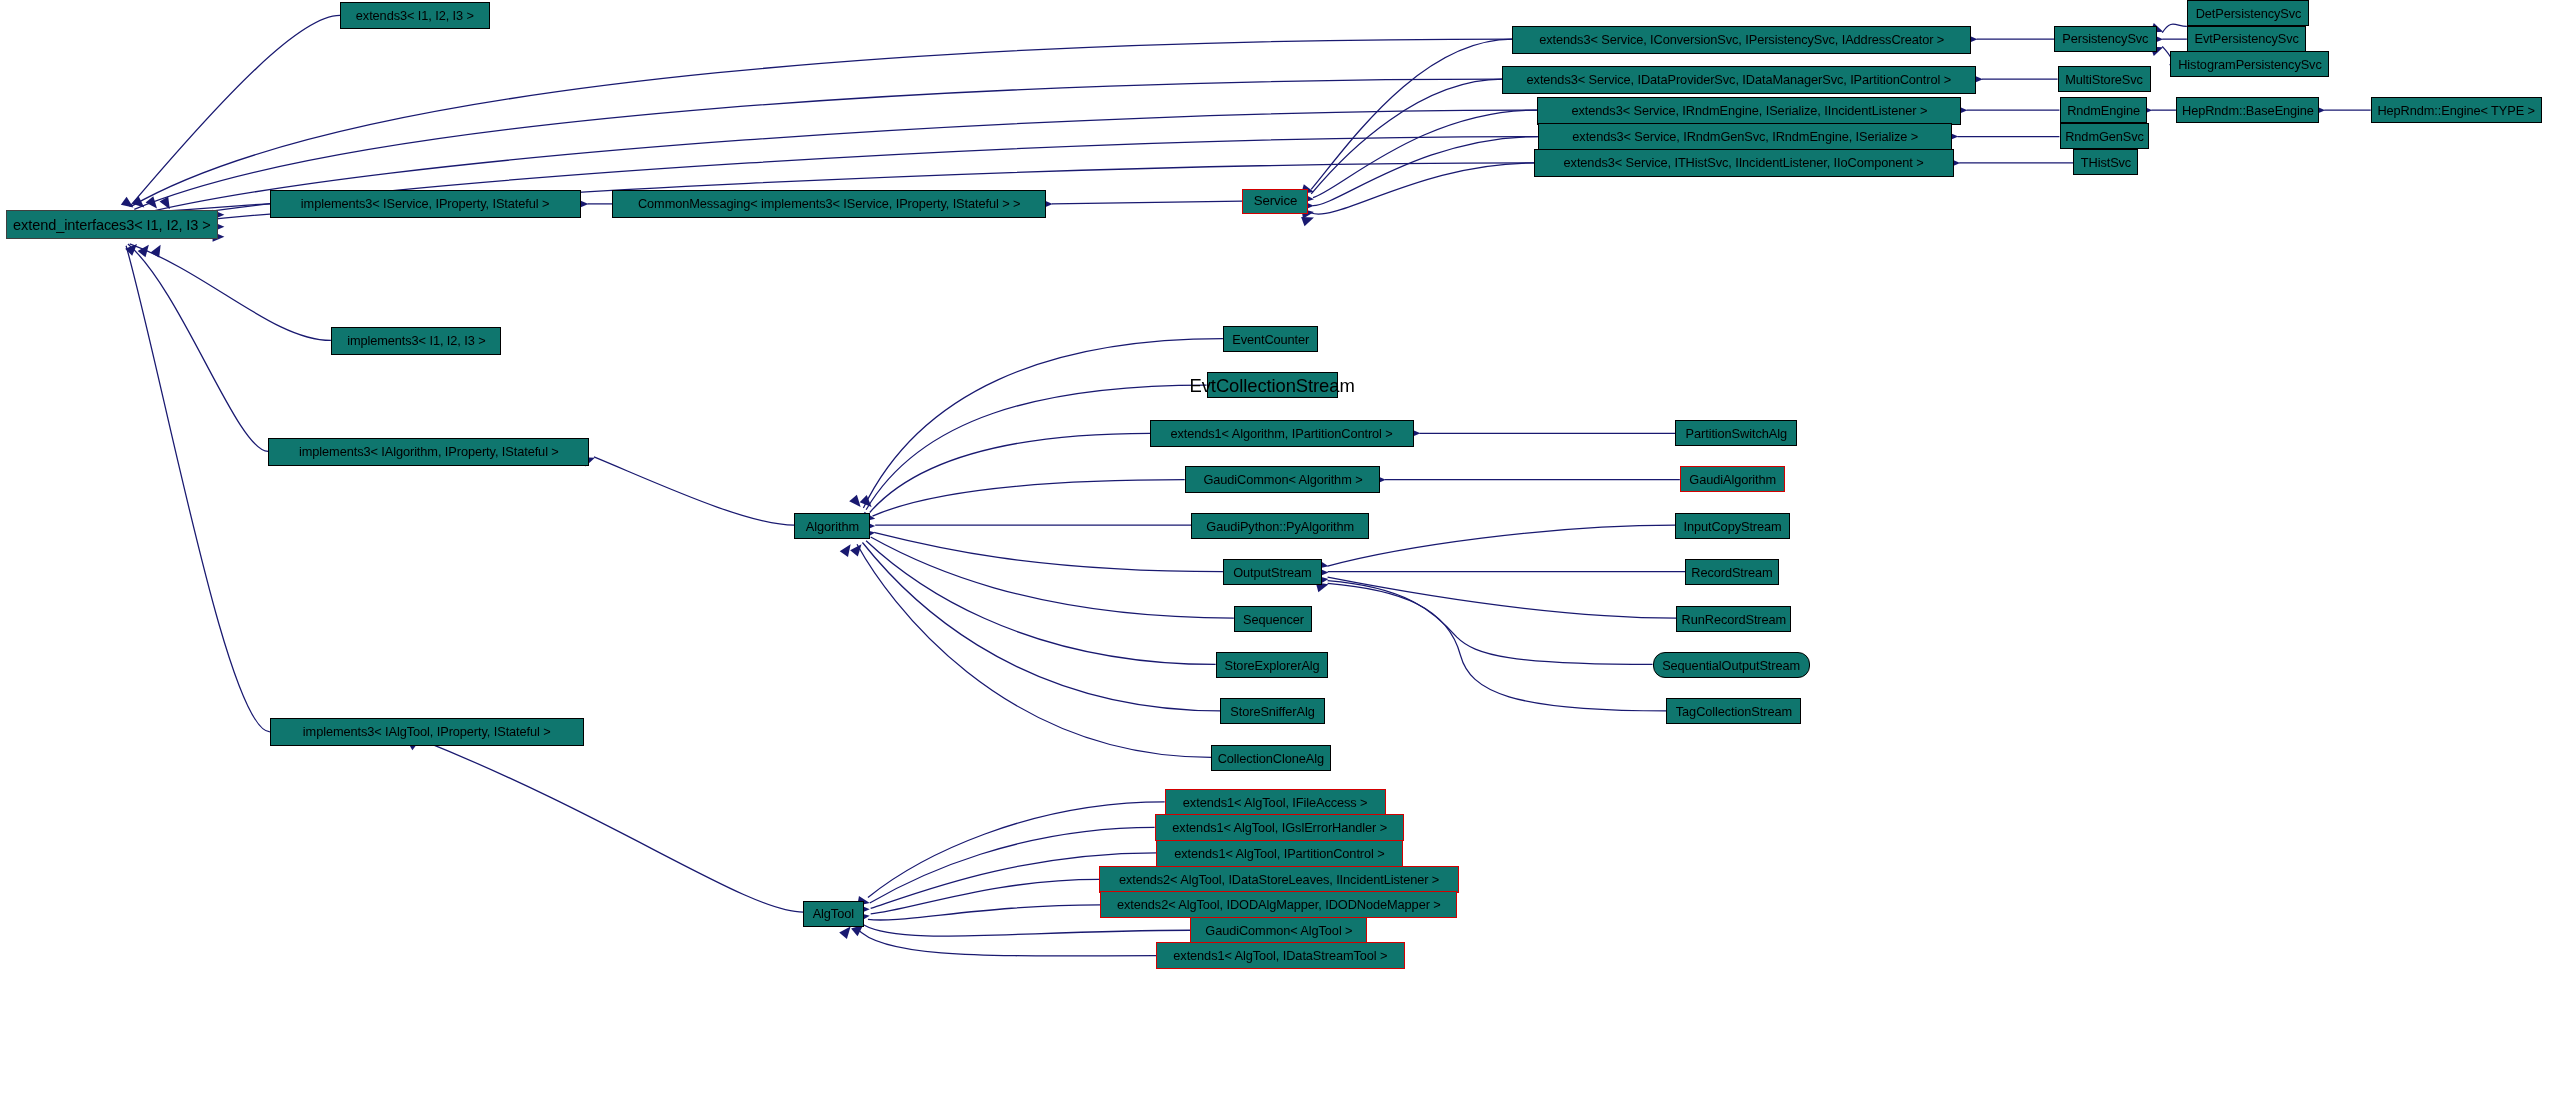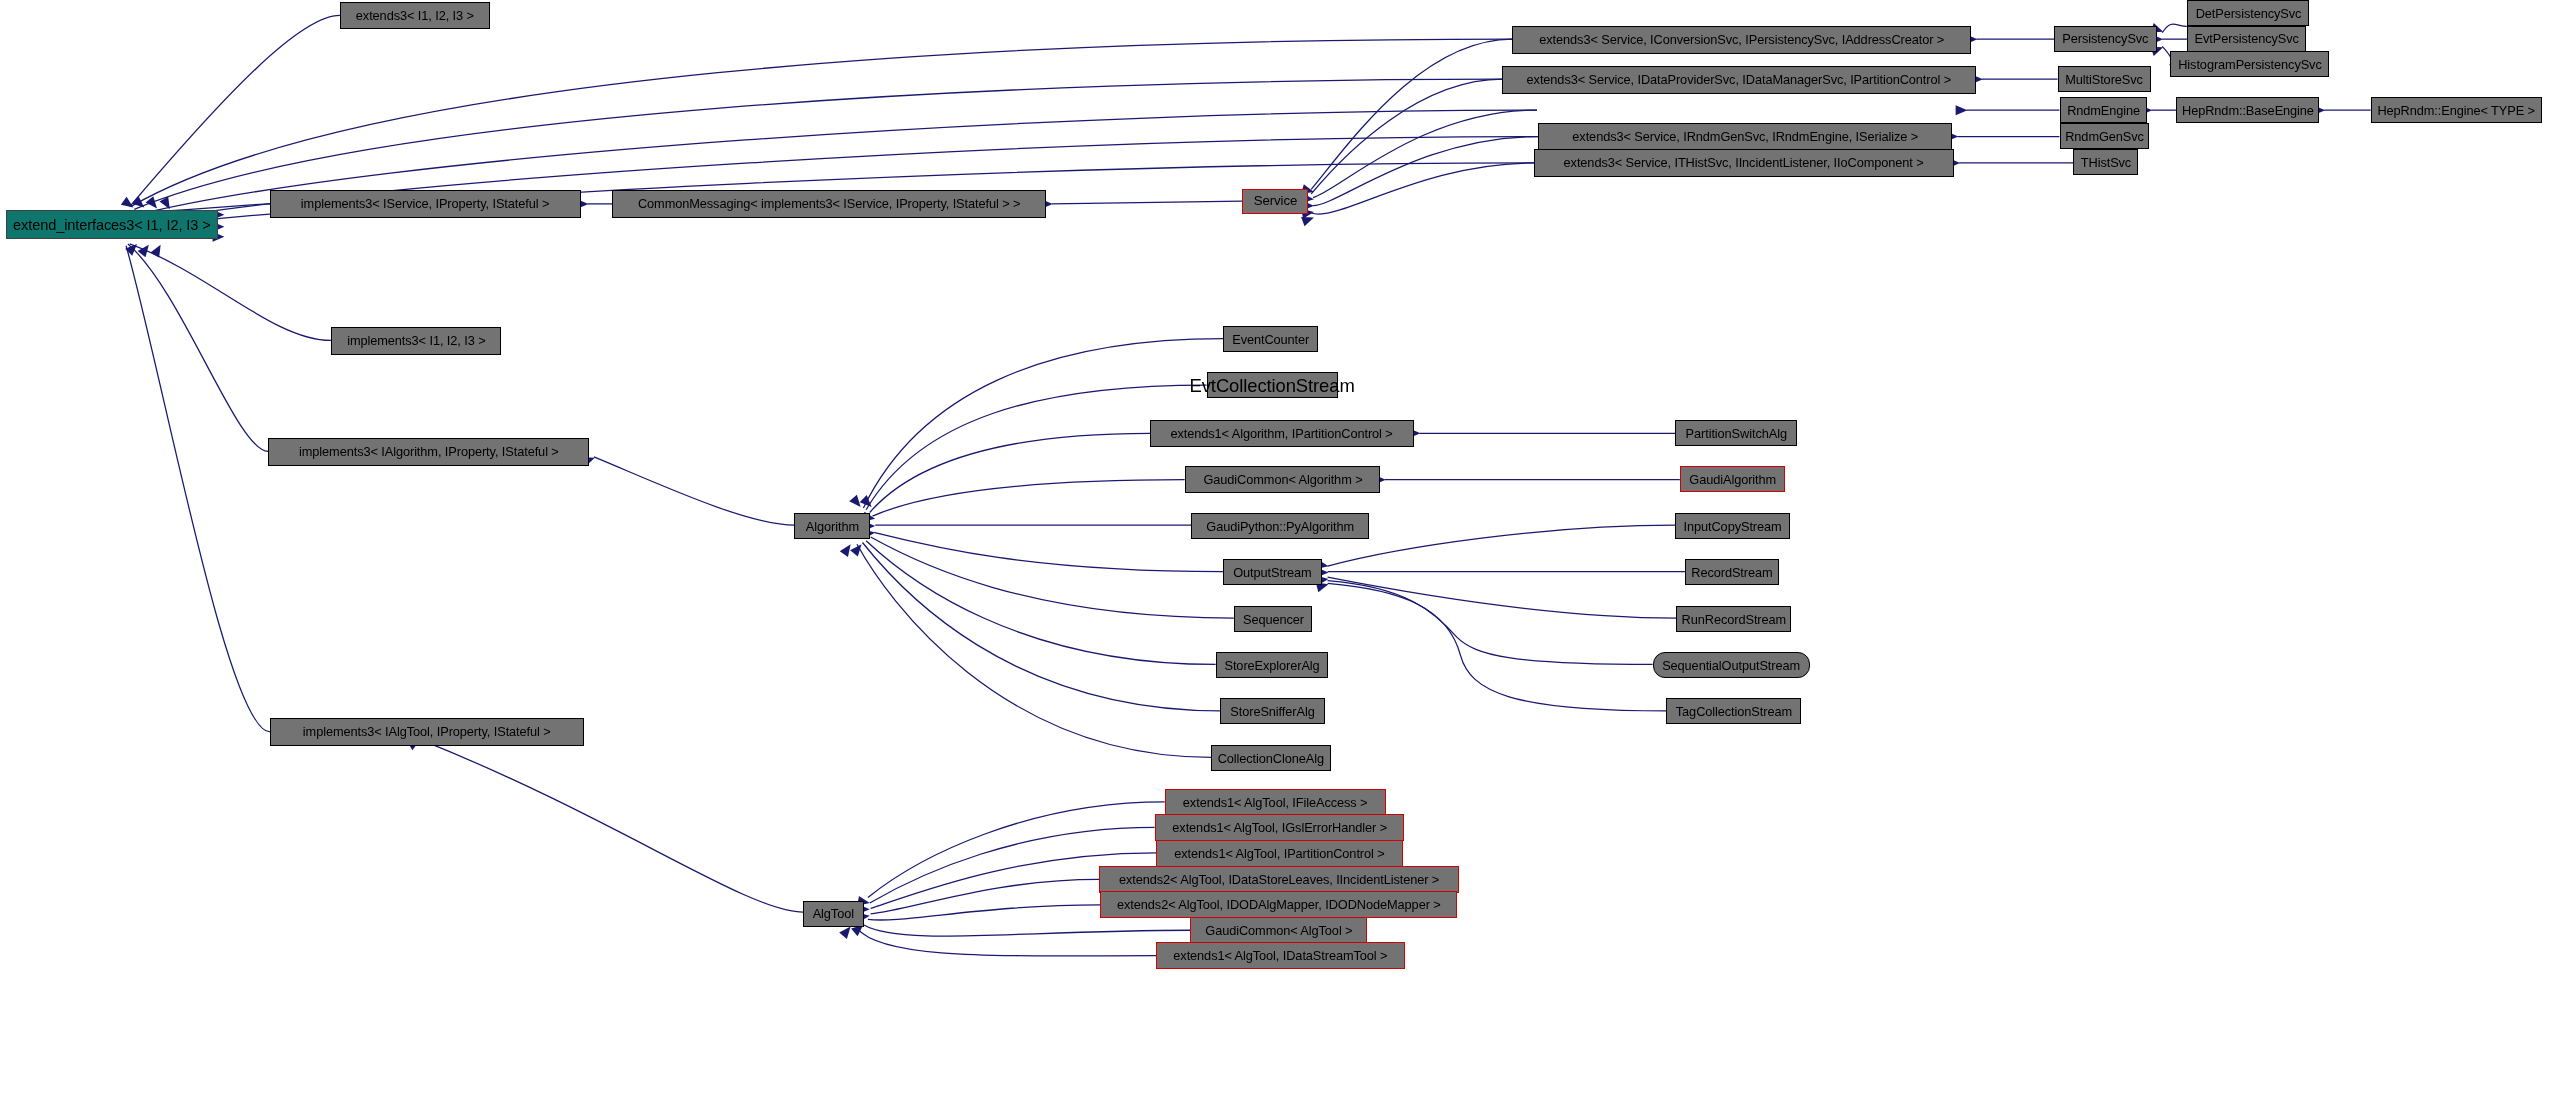--- a/index.html
+++ b/index.html
@@ -5,21 +5,21 @@
   html,body{margin:0;padding:0;background:#ffffff;}
   body{font-family:"Liberation Sans", sans-serif;}
   #diagram-root{position:relative;width:2576px;height:1095px;background:#ffffff;overflow:hidden;}
   #edge-layer{position:absolute;left:0;top:0;width:2576px;height:1095px;}
   .uml-node{
     position:absolute;
     box-sizing:border-box;
     display:flex;
     align-items:center;
     justify-content:center;
-    background:#737373;
+    background:#0f766e;
     border:1.5px solid #000000;
     color:#000000;
     white-space:nowrap;
     line-height:1;
     letter-spacing:-0.1px;
   }
   .uml-node.node-red{border-color:#d40000;}
   .uml-node.node-root{background:#0f766e;border-color:#404040;}
   .uml-label{display:block;transform:scaleX(0.97);transform-origin:center;}
 </style>
@@ -152,20 +152,23 @@
     </div>
     <div class="uml-node node-red" style="left: 1242px; top: 189px; width: 66px; height: 24.6px; font-size: 13.7px;">
       <span class="uml-label">Service</span>
     </div>
     <div class="uml-node" style="left: 1512px; top: 25.5px; width: 459px; height: 28px; font-size: 13.2px;">
       <span class="uml-label">extends3&lt; Service, IConversionSvc, IPersistencySvc, IAddressCreator &gt;</span>
     </div>
     <div class="uml-node" style="left: 1502px; top: 66px; width: 474px; height: 28px; font-size: 13.2px;">
       <span class="uml-label">extends3&lt; Service, IDataProviderSvc, IDataManagerSvc, IPartitionControl &gt;</span>
     </div>
+    <div class="uml-node" style="left: 1537px; top: 97px; width: 424px; height: 28px; font-size: 13.2px;">
+      <span class="uml-label">extends3&lt; Service, IRndmEngine, ISerialize, IIncidentListener &gt;</span>
+    </div>
     <div class="uml-node" style="left: 1538px; top: 123px; width: 414px; height: 28px; font-size: 13.2px;">
       <span class="uml-label">extends3&lt; Service, IRndmGenSvc, IRndmEngine, ISerialize &gt;</span>
     </div>
     <div class="uml-node" style="left: 1534px; top: 149px; width: 420px; height: 28px; font-size: 13.2px;">
       <span class="uml-label">extends3&lt; Service, ITHistSvc, IIncidentListener, IIoComponent &gt;</span>
     </div>
     <div class="uml-node" style="left: 2054px; top: 25.5px; width: 103px; height: 26.4px; font-size: 13.2px;">
       <span class="uml-label">PersistencySvc</span>
     </div>
     <div class="uml-node" style="left: 2187px; top: 0px; width: 122px; height: 26.4px; font-size: 13.2px;">

